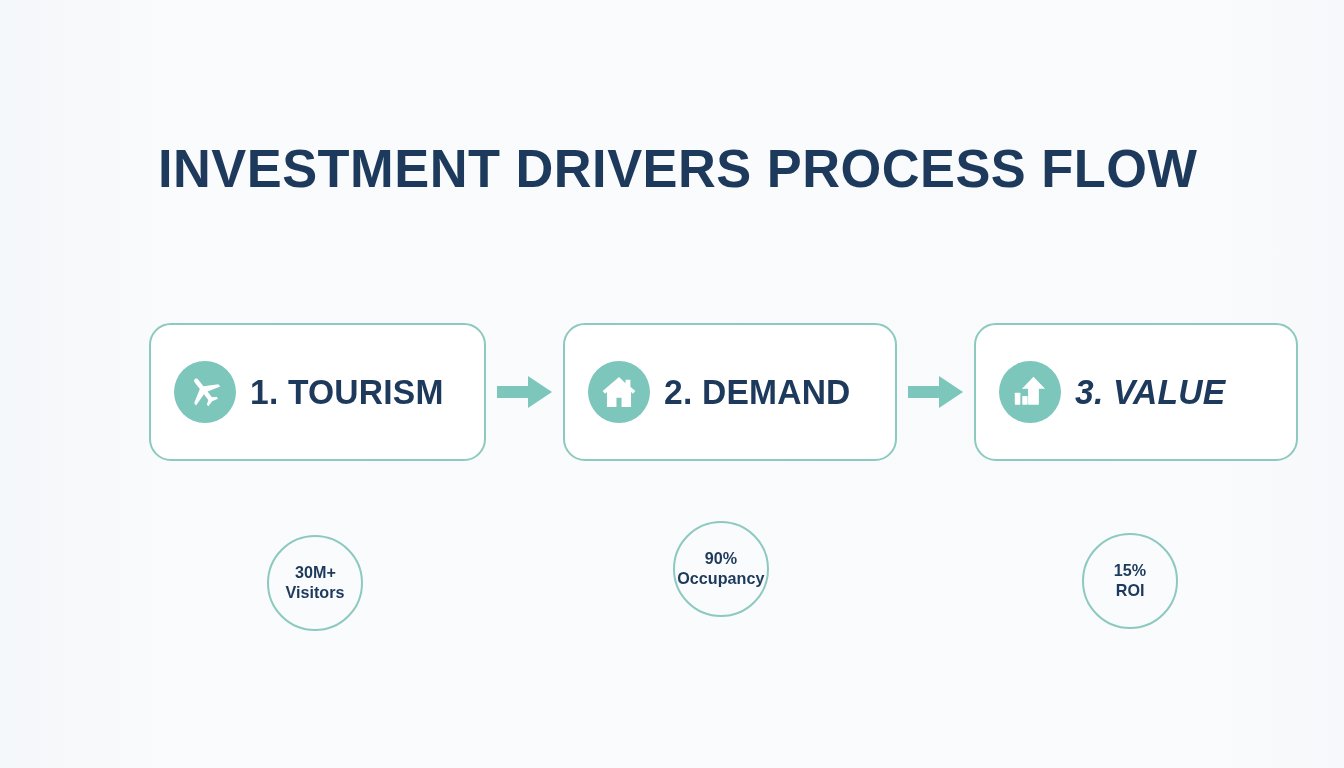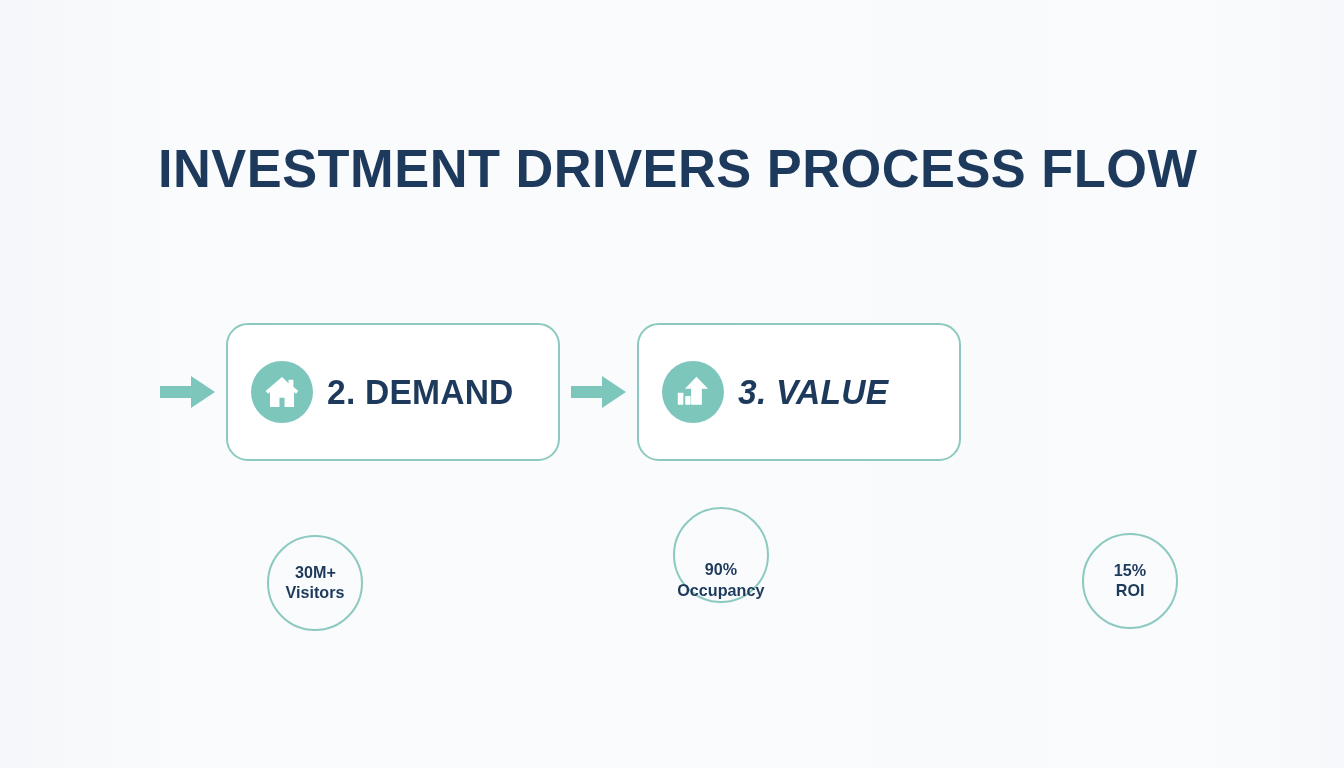--- a/index.html
+++ b/index.html
@@ -126,21 +126,21 @@
     border-radius: 50%;
     background: transparent;
     display: flex;
     flex-direction: column;
     align-items: center;
     justify-content: center;
     text-align: center;
   }
 
   .stat-badge.badge-1 { left: 222px; top: 535px; }
-  .stat-badge.badge-2 { left: 628px; top: 507px; justify-content: flex-end; }
+  .stat-badge.badge-2 { left: 628px; top: 521px; }
   .stat-badge.badge-3 { left: 1037px; top: 533px; }
 
   .stat-value,
   .stat-caption {
     font-family: "Liberation Sans Narrow", "Liberation Sans", sans-serif;
     font-weight: 700;
     color: #1d3a5c;
     line-height: 1.2;
     white-space: nowrap;
     transform: scaleX(0.95);
@@ -153,20 +153,30 @@
 <body>
 
 <div class="bg-wash"></div>
 
 <div class="slide">
 
   <h1 class="title">INVESTMENT DRIVERS PROCESS FLOW</h1>
 
   <div class="flow-row">
 
+    <div class="step-card card-1">
+      <span class="step-icon">
+        <svg width="38" height="38" viewBox="0 0 24 24" aria-hidden="true">
+          <g transform="rotate(-38 12 12)">
+            <path fill="#ffffff" d="M12 1.6c-.85 0-1.45.72-1.45 1.7v5.26L2.3 13.3v1.95l8.25-2.5v4.52l-2.46 1.6v1.5L12 19.4l3.91.97v-1.5l-2.46-1.6v-4.52l8.25 2.5V13.3l-8.25-4.74V3.3c0-.98-.6-1.7-1.45-1.7z"></path>
+          </g>
+        </svg>
+      </span>
+      <span class="step-label">1. TOURISM</span>
+    </div>
 
     <div class="flow-arrow gap-1">
       <span>
         <svg width="56" height="34" viewBox="0 0 56 34" aria-hidden="true">
           <path fill="#7cc6bc" d="M0 11h31V1l24 16-24 16V23H0z"></path>
         </svg>
       </span>
     </div>
 
     <div class="step-card card-2">

